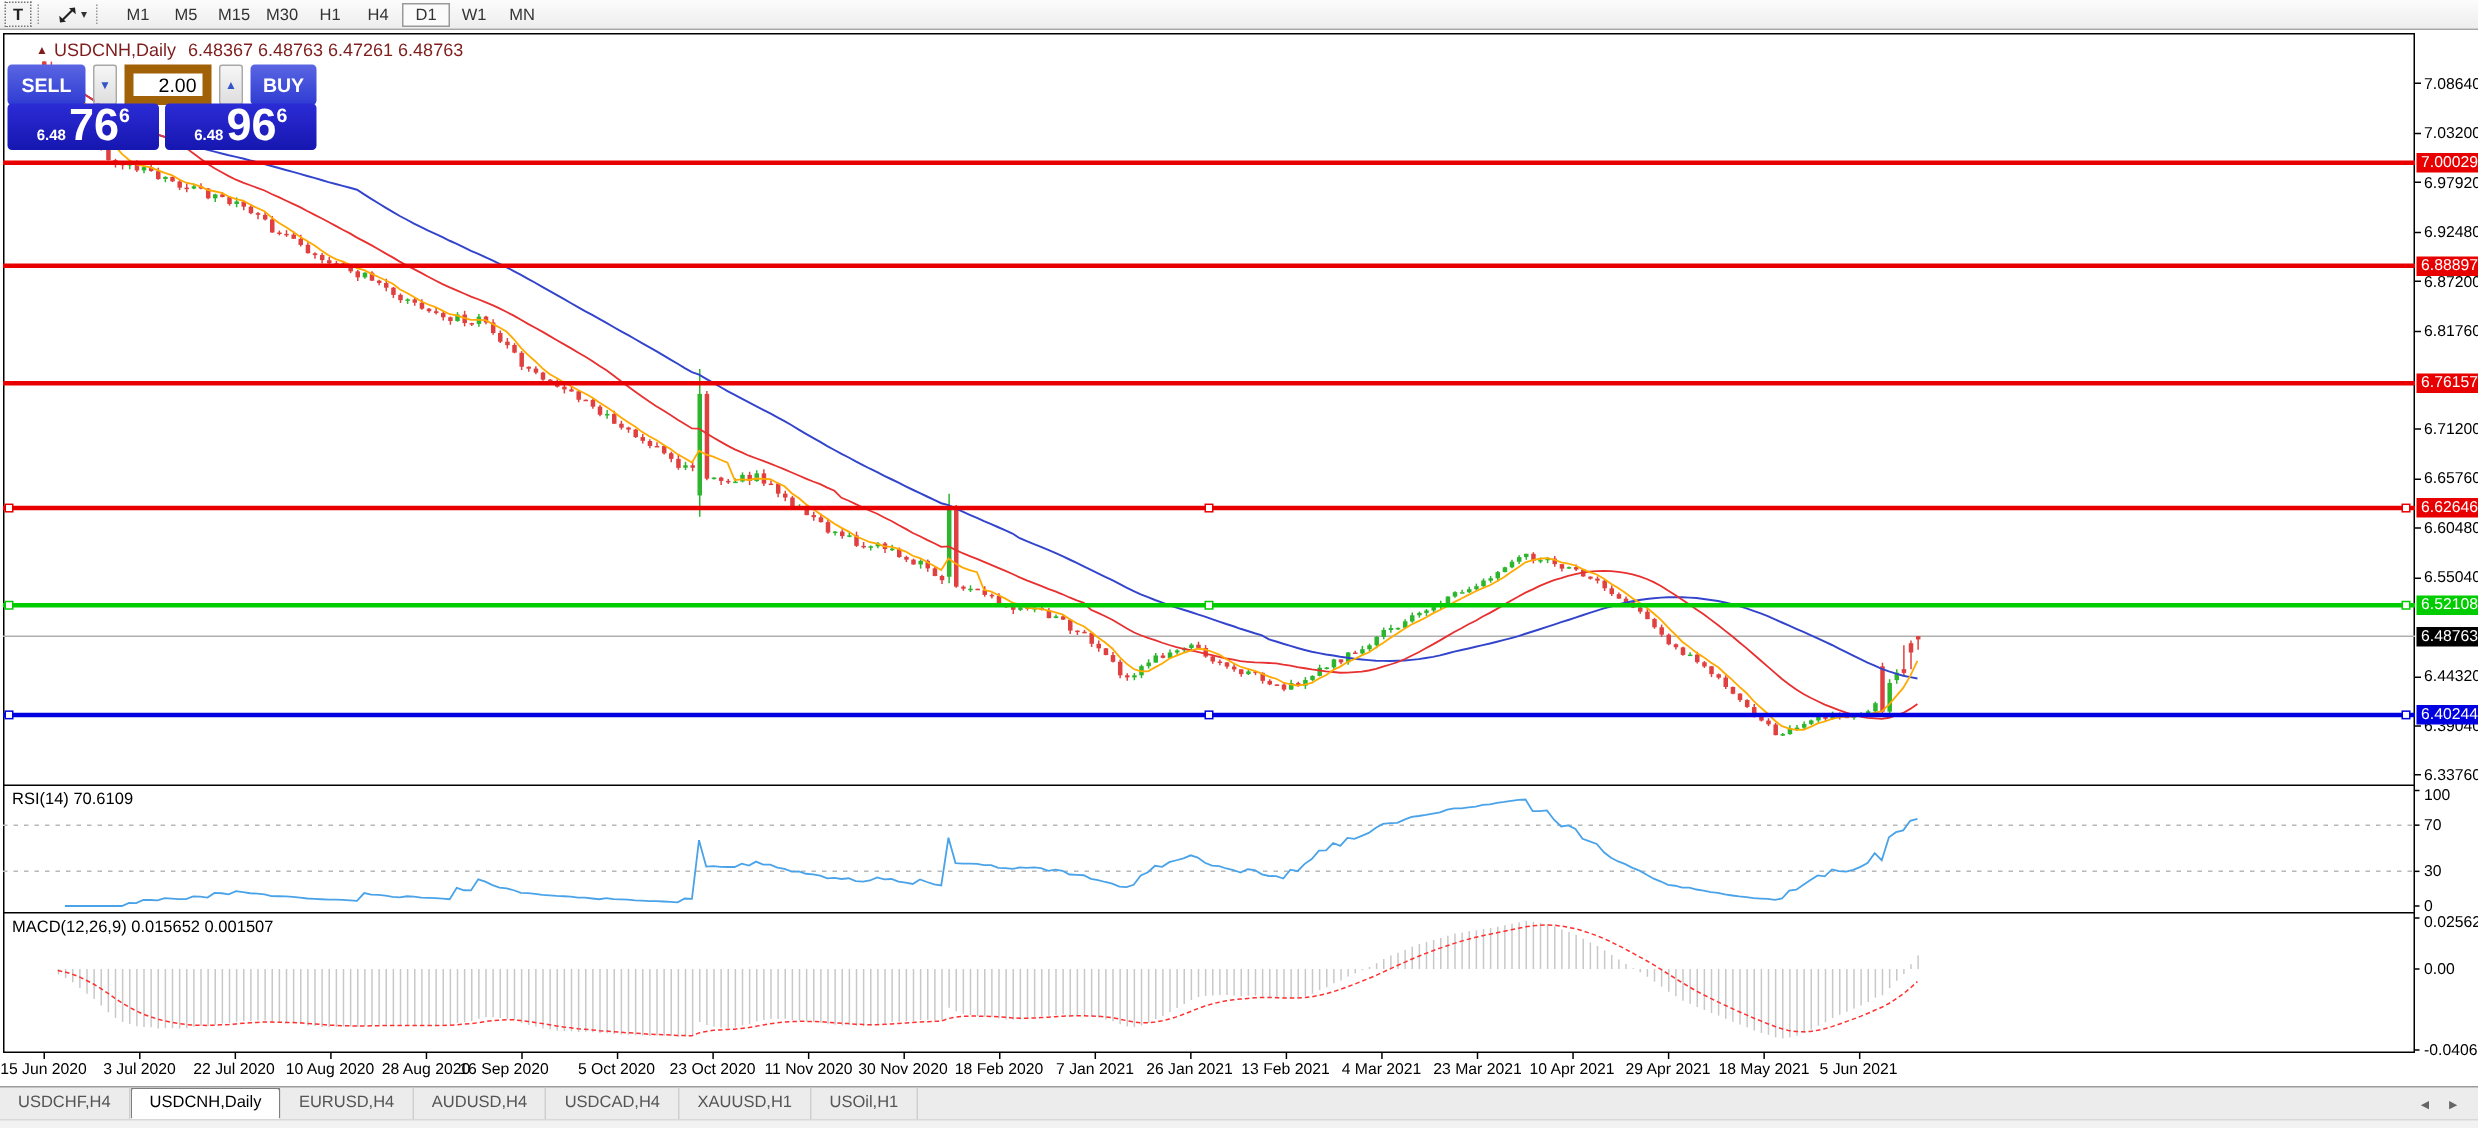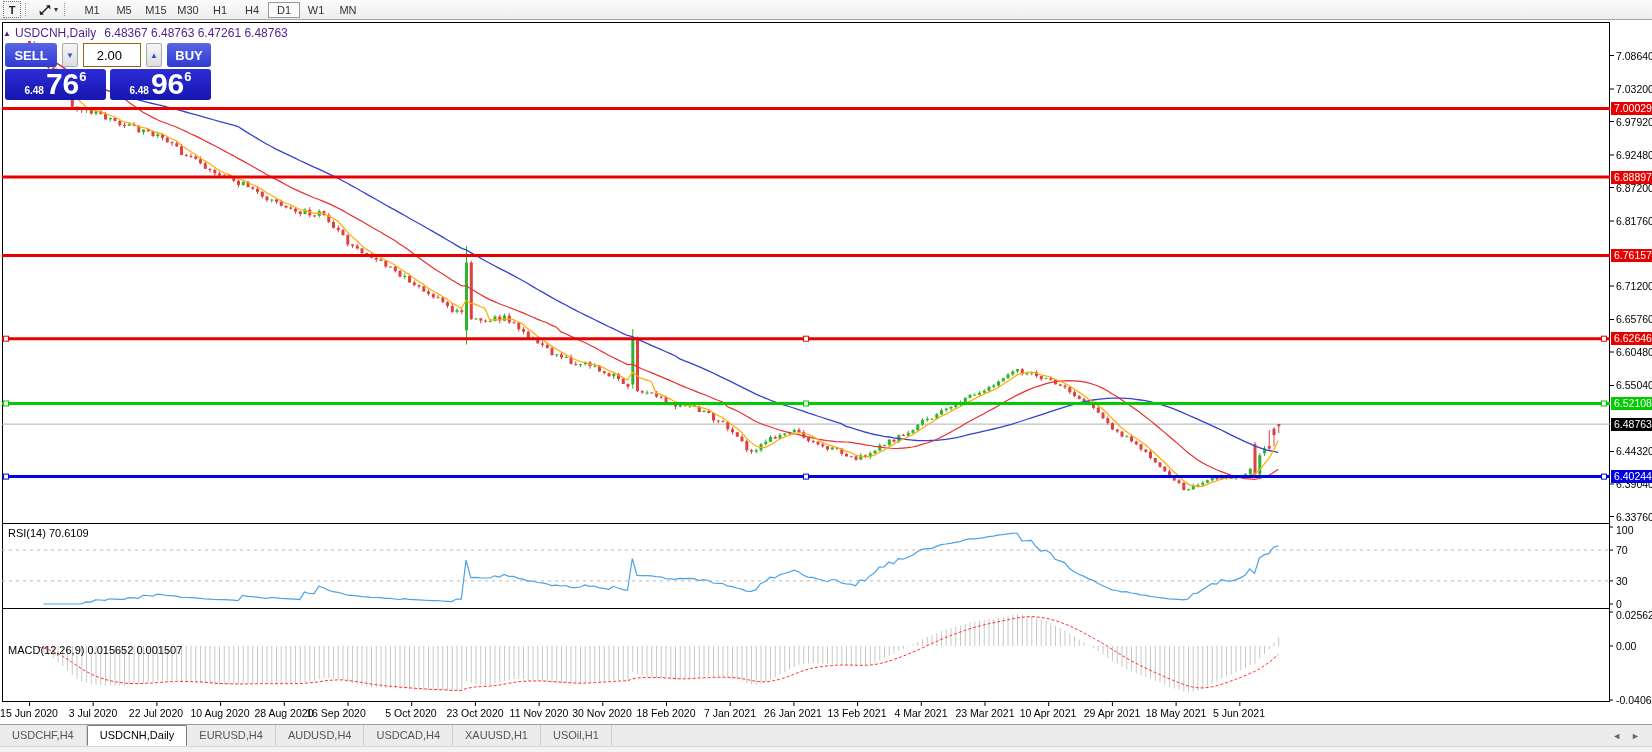--- a/index.html
+++ b/index.html
@@ -14,32 +14,32 @@
   .t-btn{border:1px dotted #777;width:16px;font-weight:700;background:#f4f4f4}
   .arrows-btn{gap:2px;padding:0 2px}
   .caret{font-size:8px;color:#333}
   .grip{width:3px;height:13px;border-left:1px dotted #999;margin:0 4px}
   .tfbar{display:flex;margin-left:4px}
   .tf{min-width:24px;text-align:center;font-size:11px;color:#333;padding:1px 3px;
       border:1px solid transparent;cursor:default}
   .tf.active{background:#fbfbfb;border-color:#9a9a9a}
   
   #plot{position:absolute;left:0;top:0;z-index:1;pointer-events:none}
-  .chart-title{position:absolute;left:3px;top:26px;font-size:12px;color:#4c1d95;z-index:5;white-space:nowrap}
+  .chart-title{position:absolute;left:24px;top:26px;font-size:12px;color:#7f1d1d;z-index:5;white-space:nowrap}
   .tri{font-size:8px;margin-right:4px;vertical-align:1px}
   .sym{margin-right:8px}
   
   .trade-panel{position:absolute;left:5px;top:43px;width:206px;z-index:5;
                display:flex;flex-direction:column;gap:2px}
   .tp-row1{display:grid;grid-template-columns:52px 16px 58px 16px 1fr;gap:5px;height:24px}
   .btn-sell,.btn-buy{background:linear-gradient(#5a66e2,#2e3bd2);color:#fff;font-size:13px;
             font-weight:700;display:flex;align-items:center;justify-content:center;border-radius:3px}
   .spin{background:linear-gradient(#f6f6f6,#dedede);border:1px solid #a8a8a8;border-radius:2px;
         color:#3355cc;font-size:8px;display:flex;align-items:center;justify-content:center}
-  .vol-input{border:1px solid #a16207;font-size:13px;text-align:right;padding:0 18px 0 0;
+  .vol-input{border:6px solid #a16207;font-size:13px;text-align:right;padding:0 4px 0 0;
              font-family:"Liberation Sans",sans-serif;width:100%;box-sizing:border-box}
   .tp-row2{display:grid;grid-template-columns:1fr 1fr;gap:4px;height:31px}
   .pbox{background:linear-gradient(#2c2cd6,#1616b0);border-radius:3px;color:#fff;
         display:flex;align-items:flex-end;justify-content:center;padding-bottom:3px}
   .pfx{font-size:10px;font-weight:700;margin-right:2px;line-height:1;margin-bottom:1px}
   .big{font-size:30px;font-weight:700;line-height:.82}
   .sup{font-size:13px;font-weight:700;position:relative;top:-13px}
   
   .plabel{position:absolute;left:1616px;font-size:10.5px;color:#000;z-index:2;white-space:nowrap}
   .ptag{position:absolute;left:1611px;width:45px;height:13px;font-size:10.5px;color:#fff;
@@ -999,21 +999,21 @@
       <div class="plabel" style="top: 511px;">6.33760</div>
       <div class="ptag" style="top: 418px; background: rgb(0, 0, 0);">6.48763</div>
       <div class="plabel" style="top: 524px;">100</div>
       <div class="plabel" style="top: 544px;">70</div>
       <div class="plabel" style="top: 575px;">30</div>
       <div class="plabel" style="top: 598px;">0</div>
       <div class="plabel" style="top: 609px;">0.025623</div>
       <div class="plabel" style="top: 640px;">0.00</div>
       <div class="plabel" style="top: 694px;">-0.040687</div>
       <div class="ind-label" style="left: 8px; top: 527px;">RSI(14) 70.6109</div>
-      <div class="ind-label" style="left: 8px; top: 612px; margin-top: 32px;">MACD(12,26,9) 0.015652 0.001507</div>
+      <div class="ind-label" style="left: 8px; top: 612px;">MACD(12,26,9) 0.015652 0.001507</div>
       <div class="dlabel" style="left: -17px;">15 Jun 2020</div>
       <div class="dlabel" style="left: 47px;">3 Jul 2020</div>
       <div class="dlabel" style="left: 110px;">22 Jul 2020</div>
       <div class="dlabel" style="left: 174px;">10 Aug 2020</div>
       <div class="dlabel" style="left: 238px;">28 Aug 2020</div>
       <div class="dlabel" style="left: 290px;">16 Sep 2020</div>
       <div class="dlabel" style="left: 365px;">5 Oct 2020</div>
       <div class="dlabel" style="left: 429px;">23 Oct 2020</div>
       <div class="dlabel" style="left: 493px;">11 Nov 2020</div>
       <div class="dlabel" style="left: 556px;">30 Nov 2020</div>

